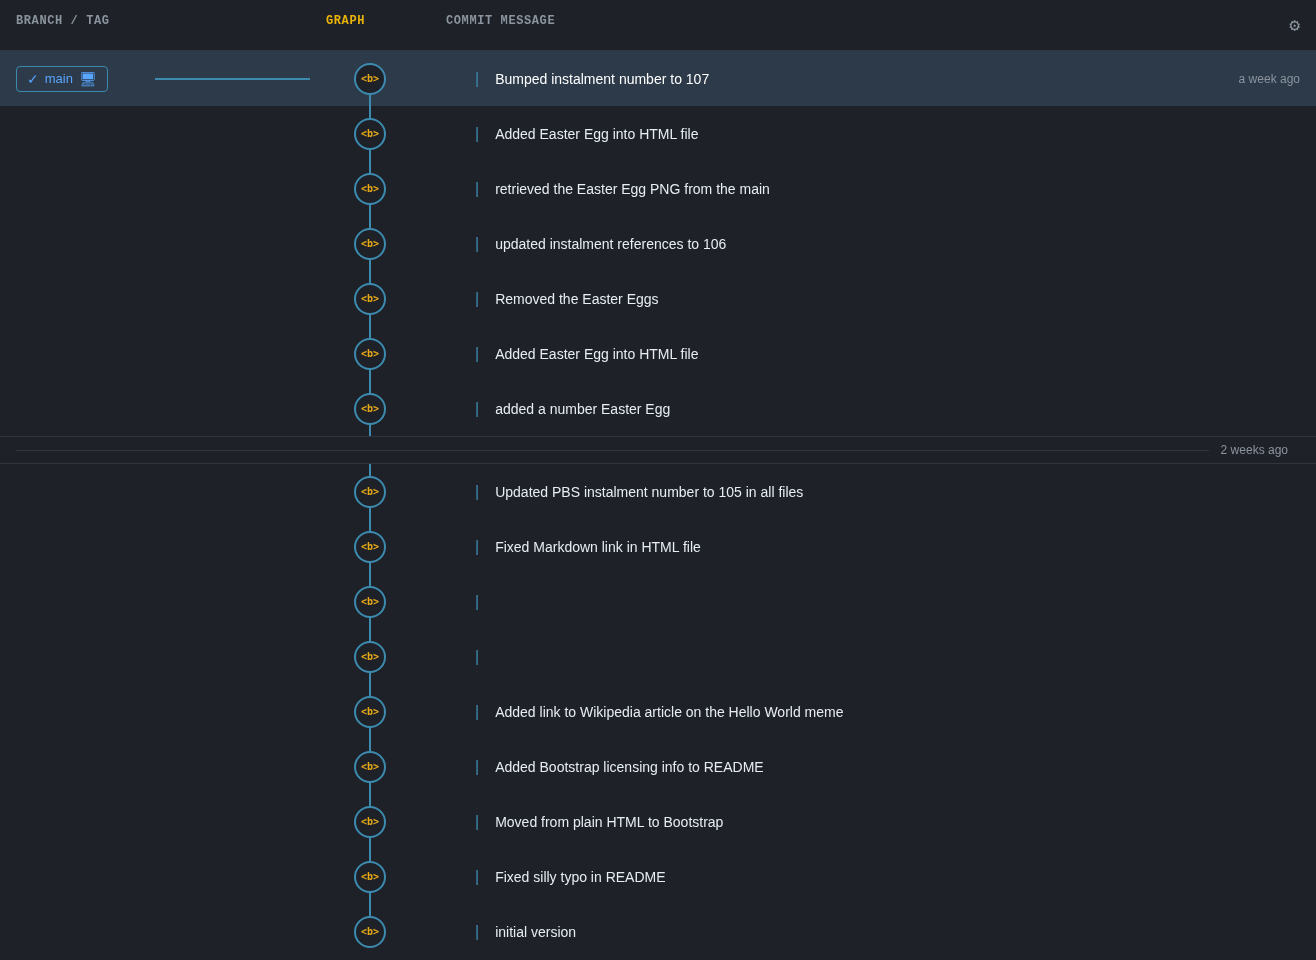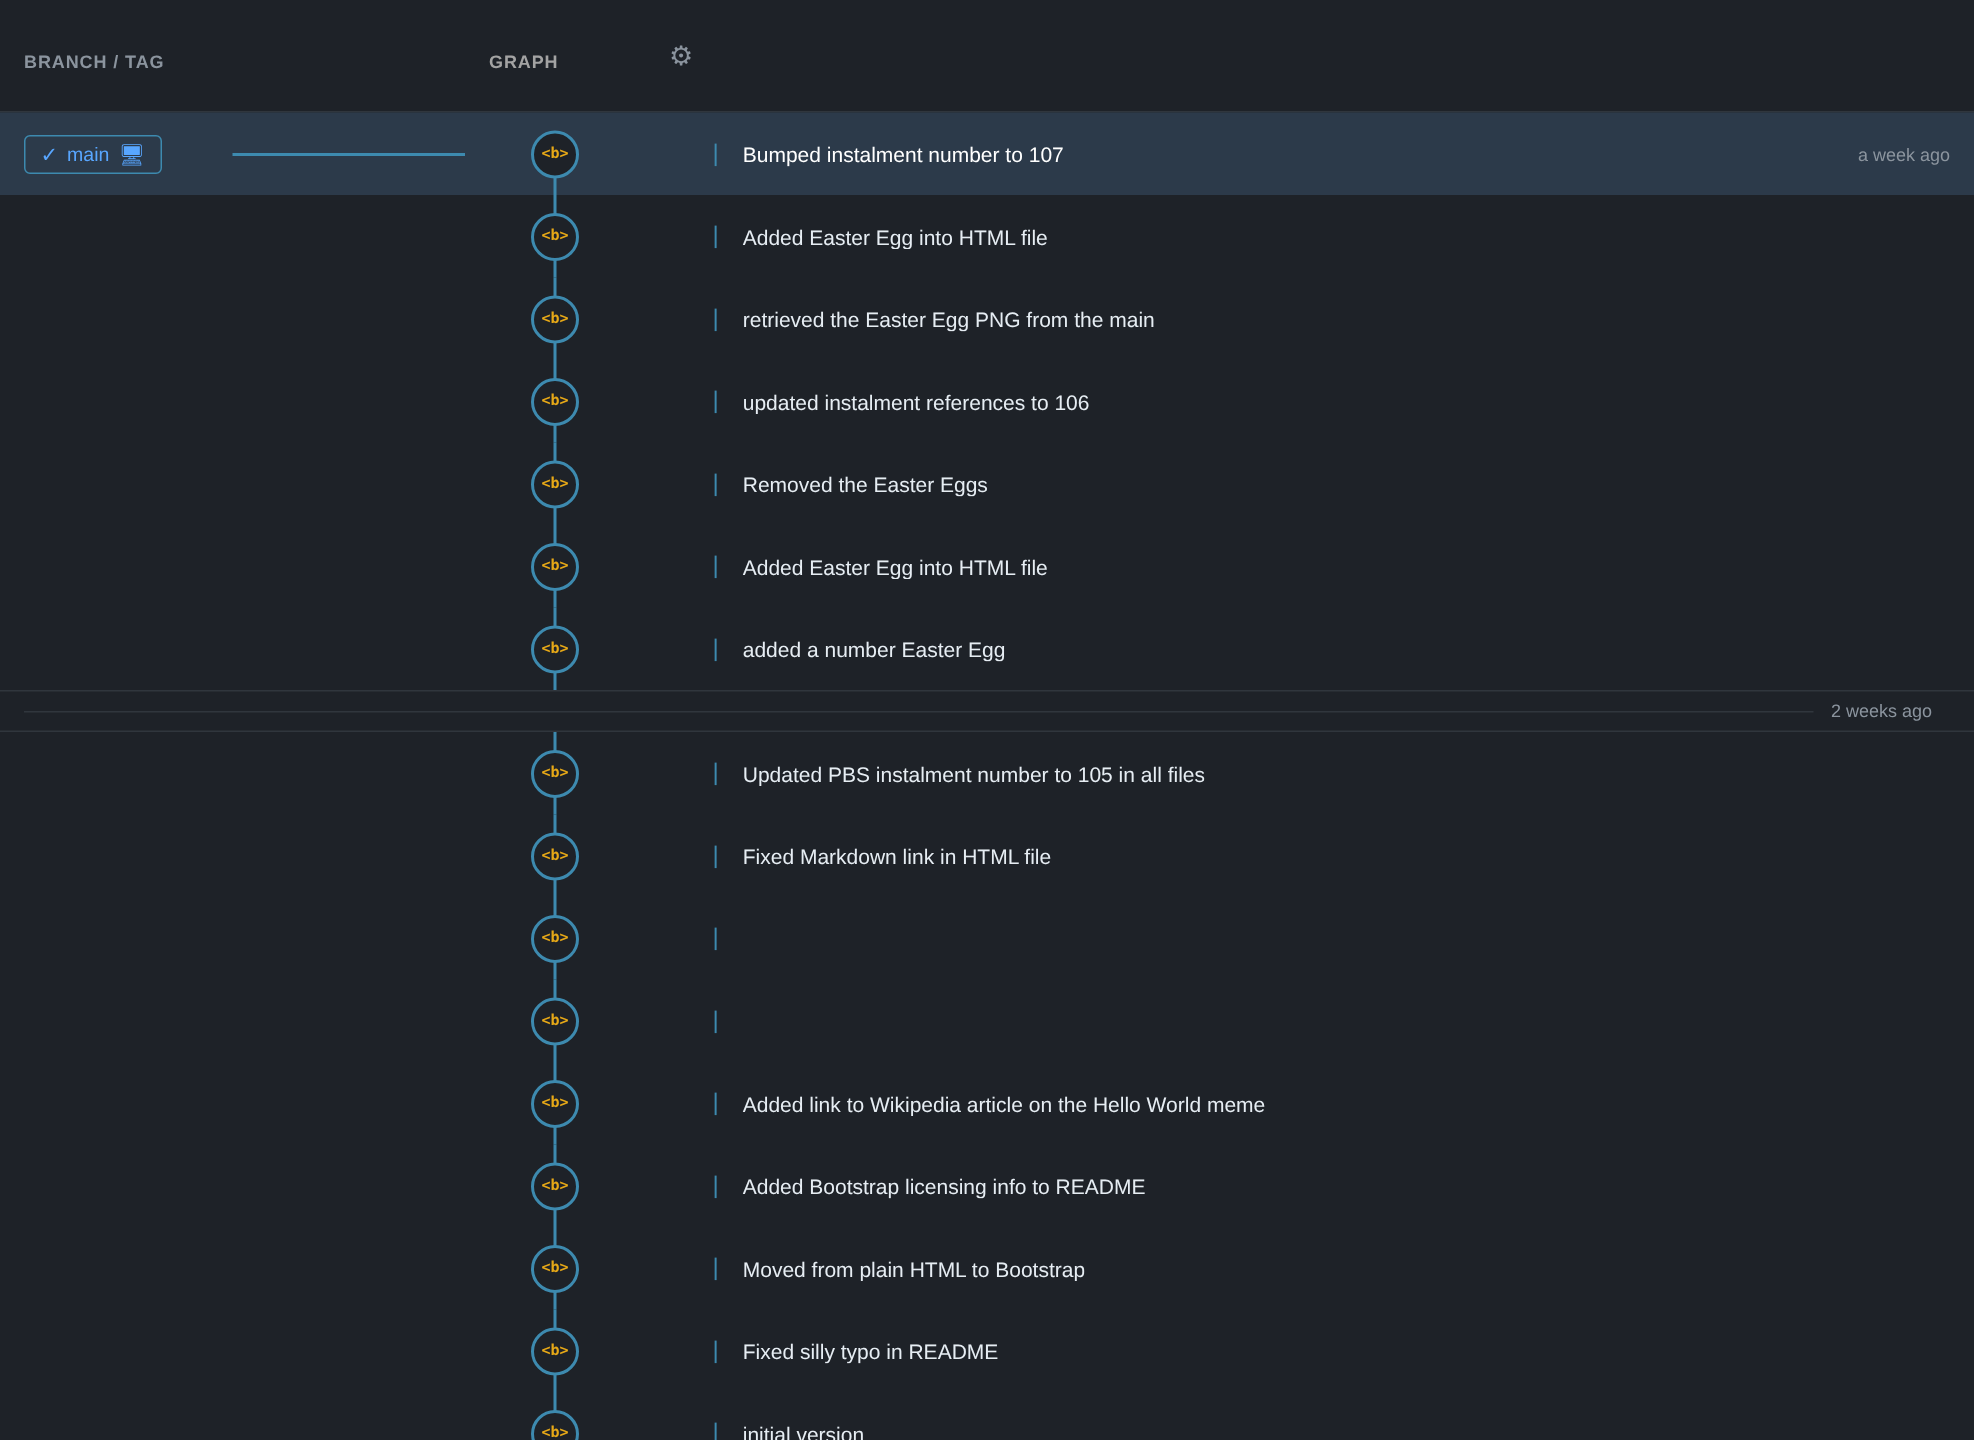--- a/index.html
+++ b/index.html
@@ -13,39 +13,40 @@
       color: #c9d1d9;
       font-family: -apple-system, BlinkMacSystemFont, 'Segoe UI', sans-serif;
       font-size: 14px;
       width: 1316px;
       min-height: 960px;
       overflow: hidden;
     }
 
     .header-row {
       display: flex;
-      align-items: flex-end;
-      padding: 26px 16px;
+      align-items: flex-start;
+      padding: 14px 16px;
       border-bottom: 1px solid #30363d;
       background-color: #1e2228;
       position: relative;
+      font-family: Liberation Mono, monospace;
     }
 
     .header-branch {
       width: 310px;
       color: #8b949e;
       font-size: 12px;
       font-weight: 600;
       letter-spacing: 0.05em;
       text-transform: uppercase;
     }
 
     .header-graph {
       width: 120px;
-      color: #a3a3a3;
+      color: #eab308;
       font-size: 12px;
       font-weight: 600;
       letter-spacing: 0.05em;
       text-transform: uppercase;
     }
 
     .header-commit {
       flex: 1;
       color: #8b949e;
       font-size: 12px;
@@ -162,20 +163,21 @@
       white-space: nowrap;
       max-width: 800px;
     }
   </style>
 </head>
 <body>
 
 <div class="header-row">
   <div class="header-branch">BRANCH / TAG</div>
   <div class="header-graph">GRAPH</div>
+  <div class="header-commit">COMMIT MESSAGE</div>
   <div class="header-gear">⚙</div>
 </div>
 
 <div class="commit-list" id="commit-list">
     <div class="commit-row selected">
       <div class="branch-col">
       <div class="branch-badge">
         <span class="branch-check">✓</span>
         <span>main</span>
         <span class="branch-monitor">🖥</span>

